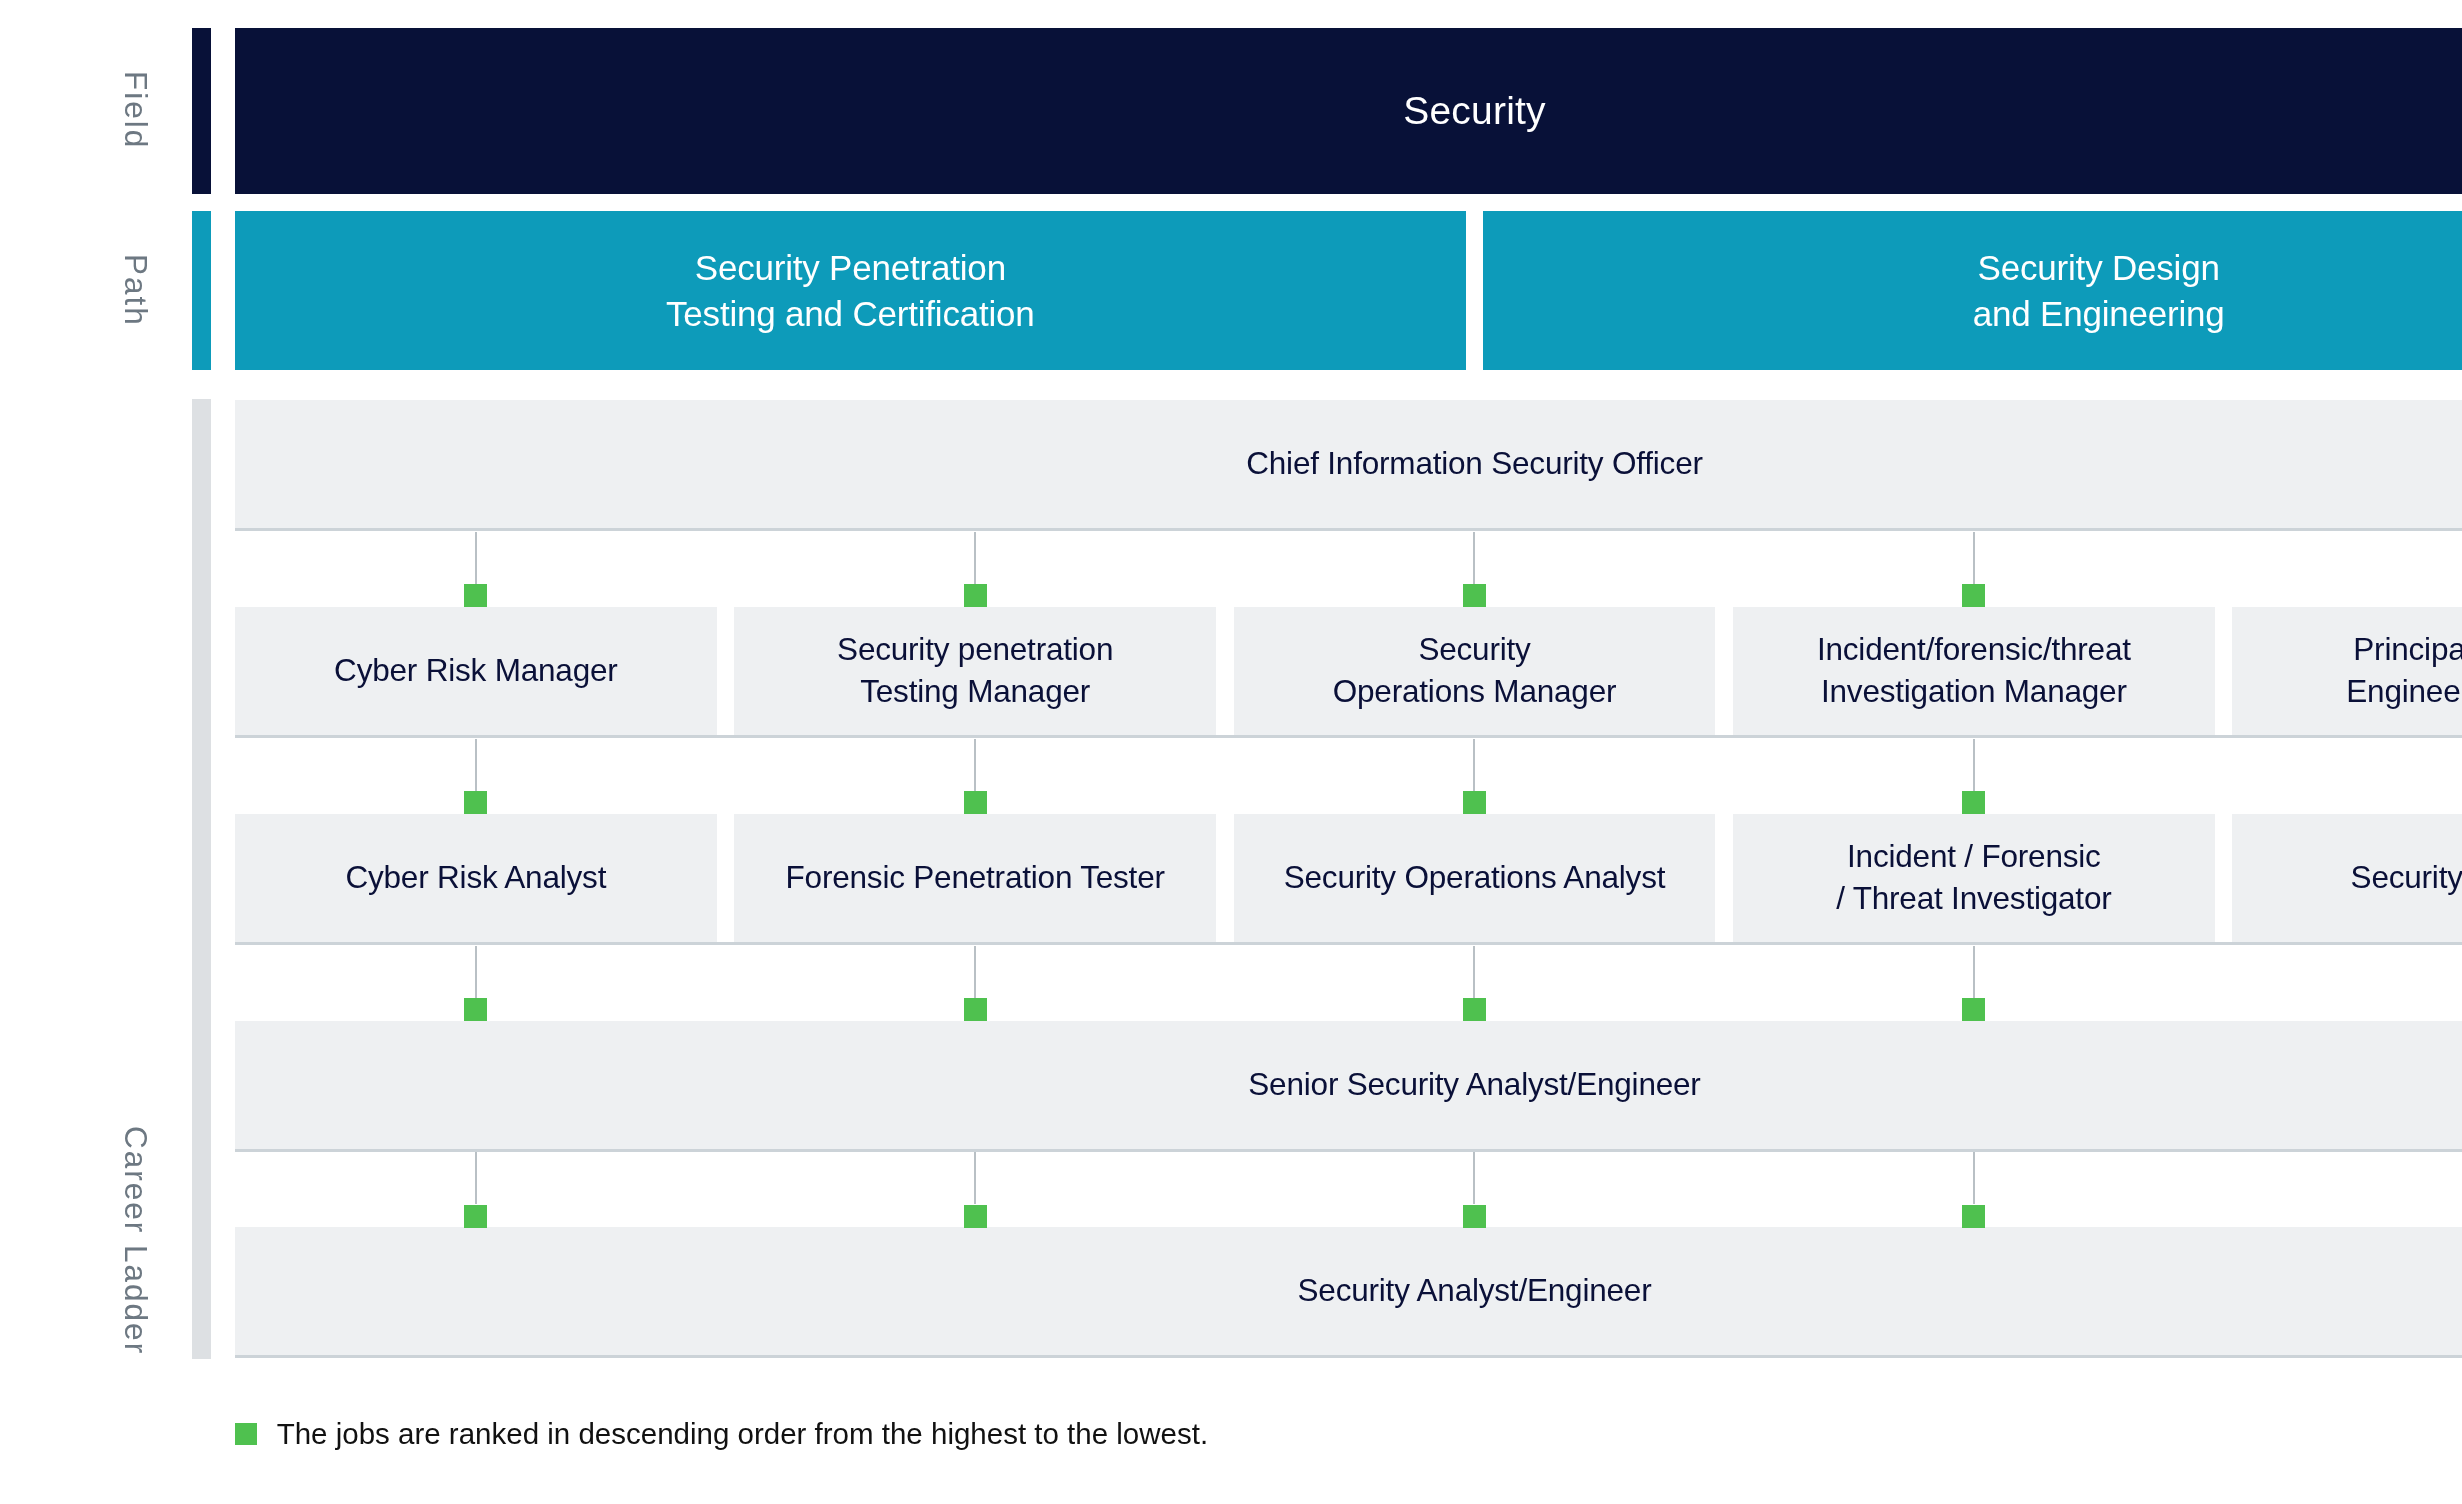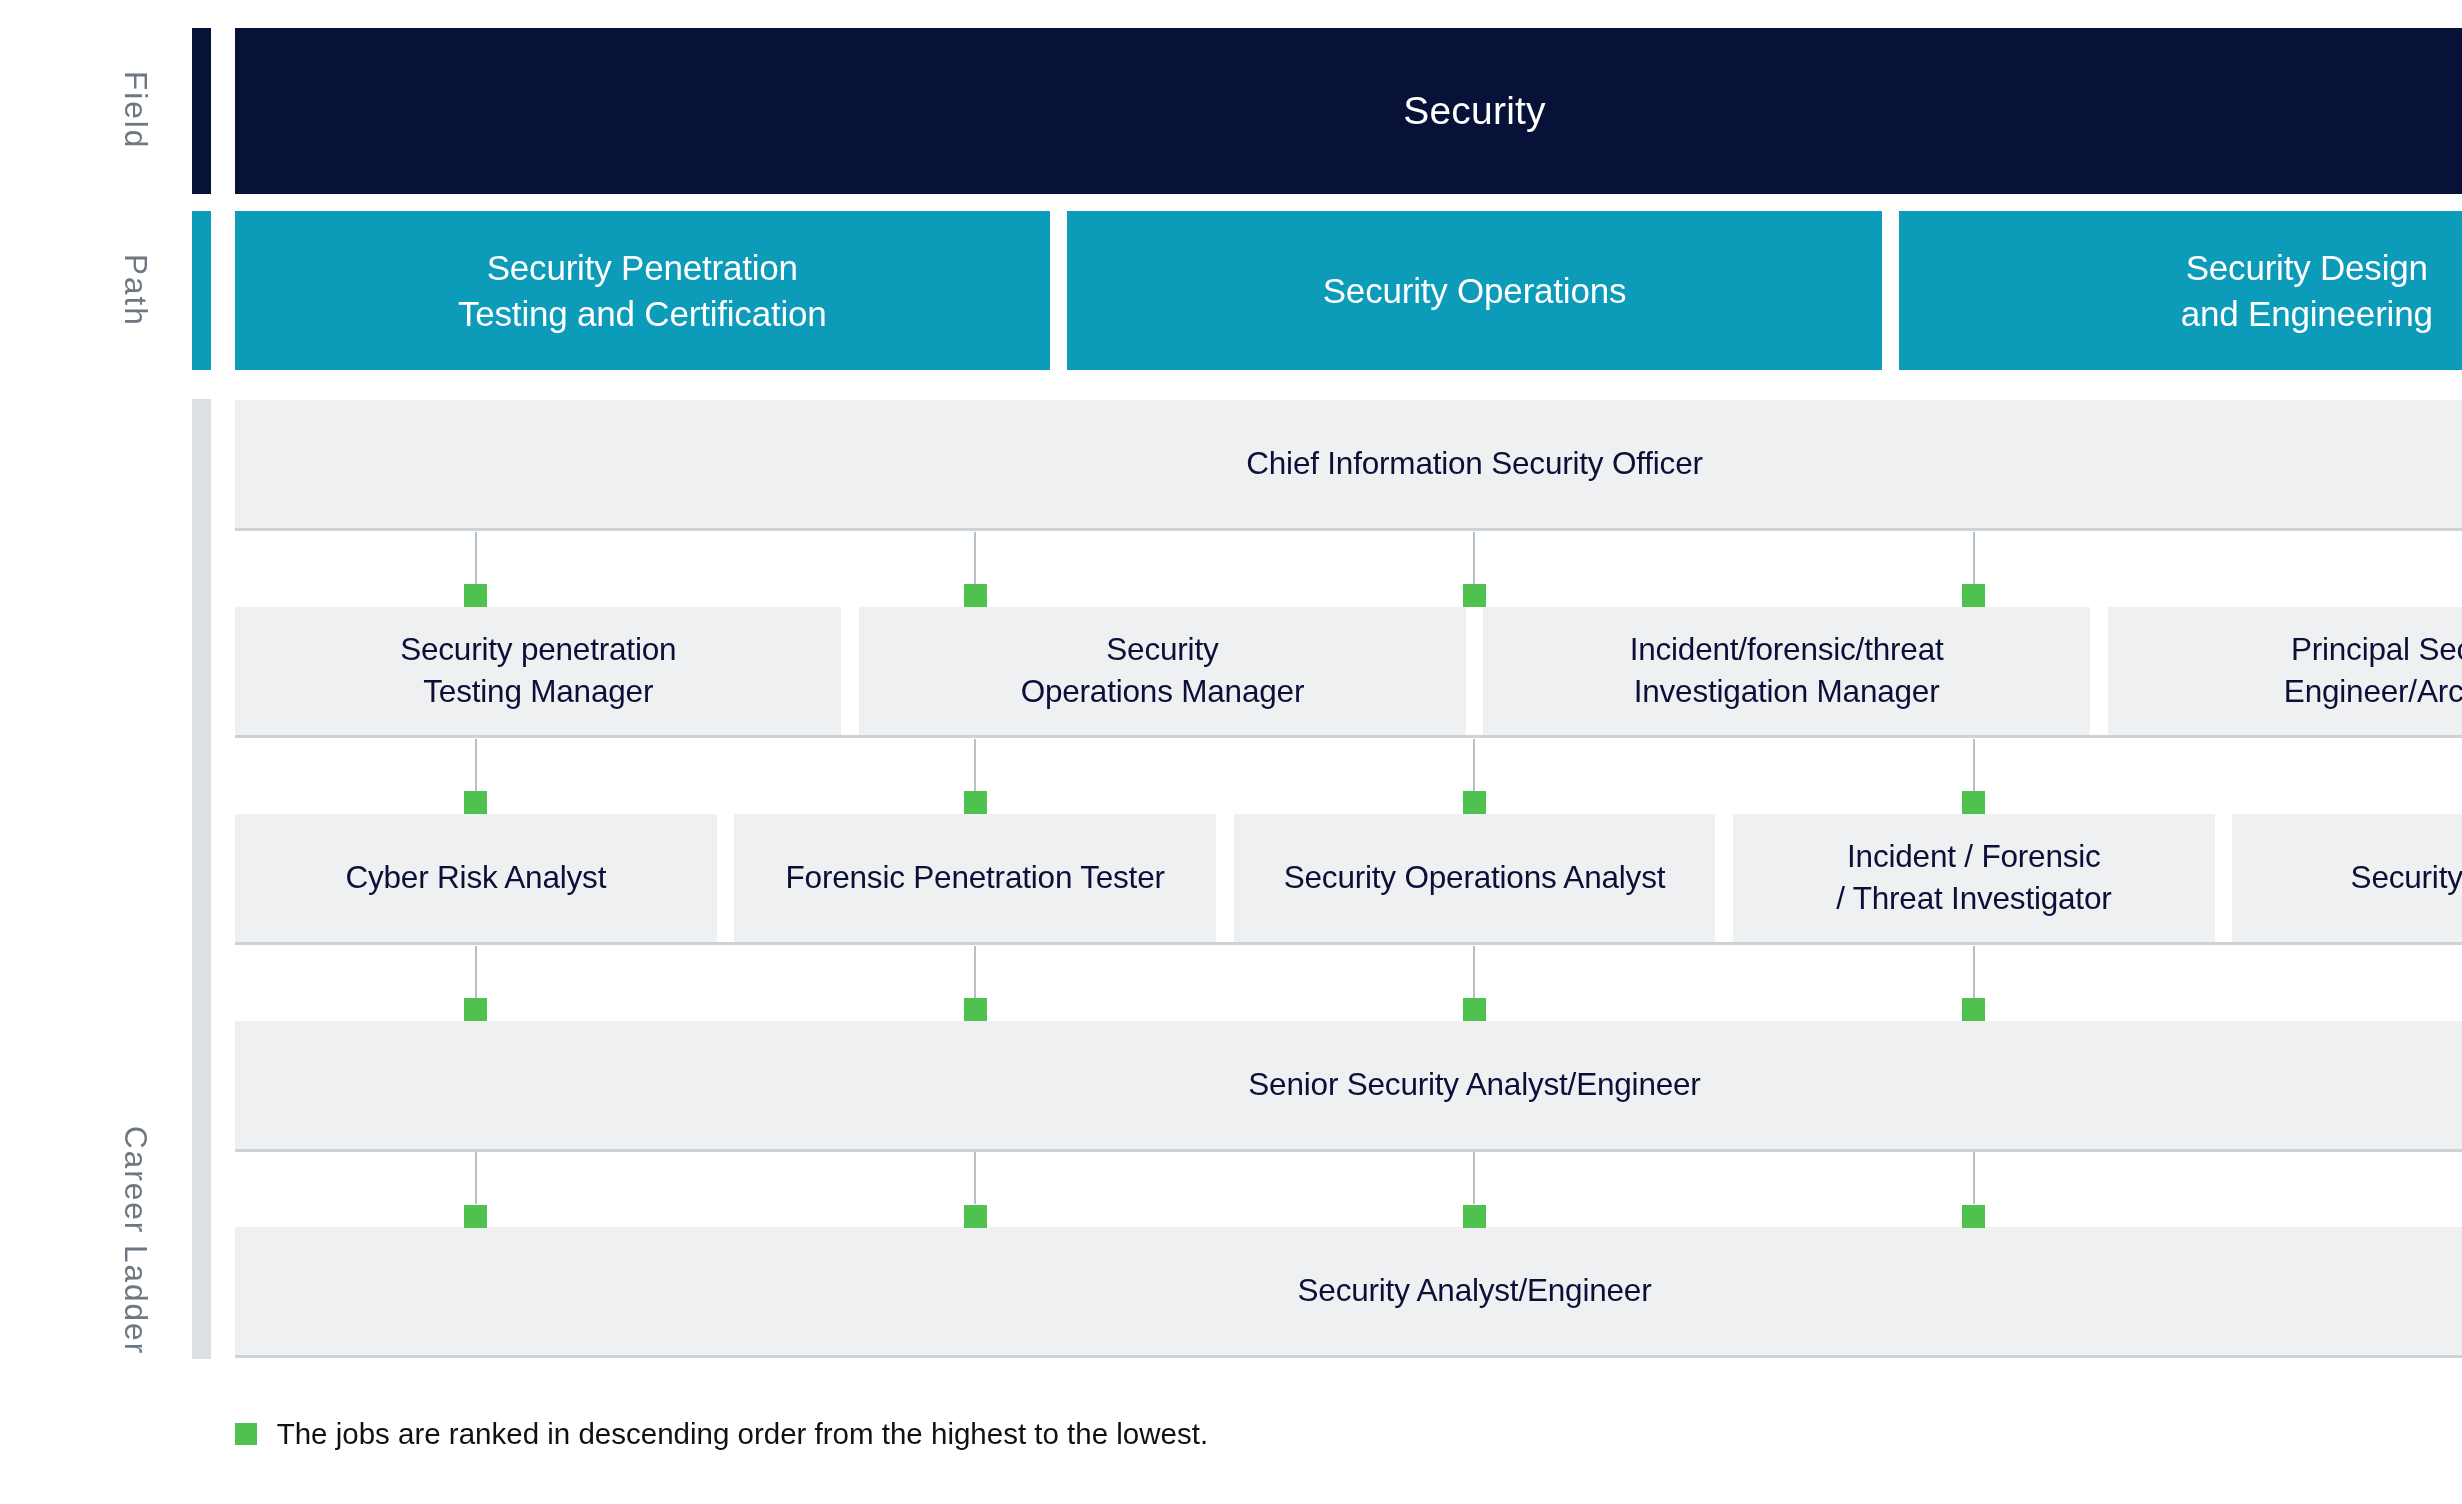--- a/index.html
+++ b/index.html
@@ -90,32 +90,32 @@
   <span>Career Ladder</span>
 </div>
 
 <div class="band security-band">
   <span>Security</span>
 </div>
 
 <div class="band path-band">
   <div class="path-box">Security Penetration
 Testing and Certification</div>
-  <div class="path-box">Security Operations</div>
   <div class="path-box">Security Design
 and Engineering</div>
 </div>
 
 <div class="band ladder-area" id="ladder-area">
 
   <div class="ladder-row full" style="top:1px;">
     <span class="ladder-text">Chief Information Security Officer</span>
   </div>
 
   <div class="ladder-row" style="top:208px;">
+    <div class="ladder-cell"><span class="ladder-text">Cyber Risk Manager</span></div>
     <div class="ladder-cell"><span class="ladder-text">Security penetration
 Testing Manager</span></div>
     <div class="ladder-cell"><span class="ladder-text">Security
 Operations Manager</span></div>
     <div class="ladder-cell"><span class="ladder-text">Incident/forensic/threat
 Investigation Manager</span></div>
     <div class="ladder-cell"><span class="ladder-text">Principal Security
 Engineer/Architect</span></div>
   </div>
 

